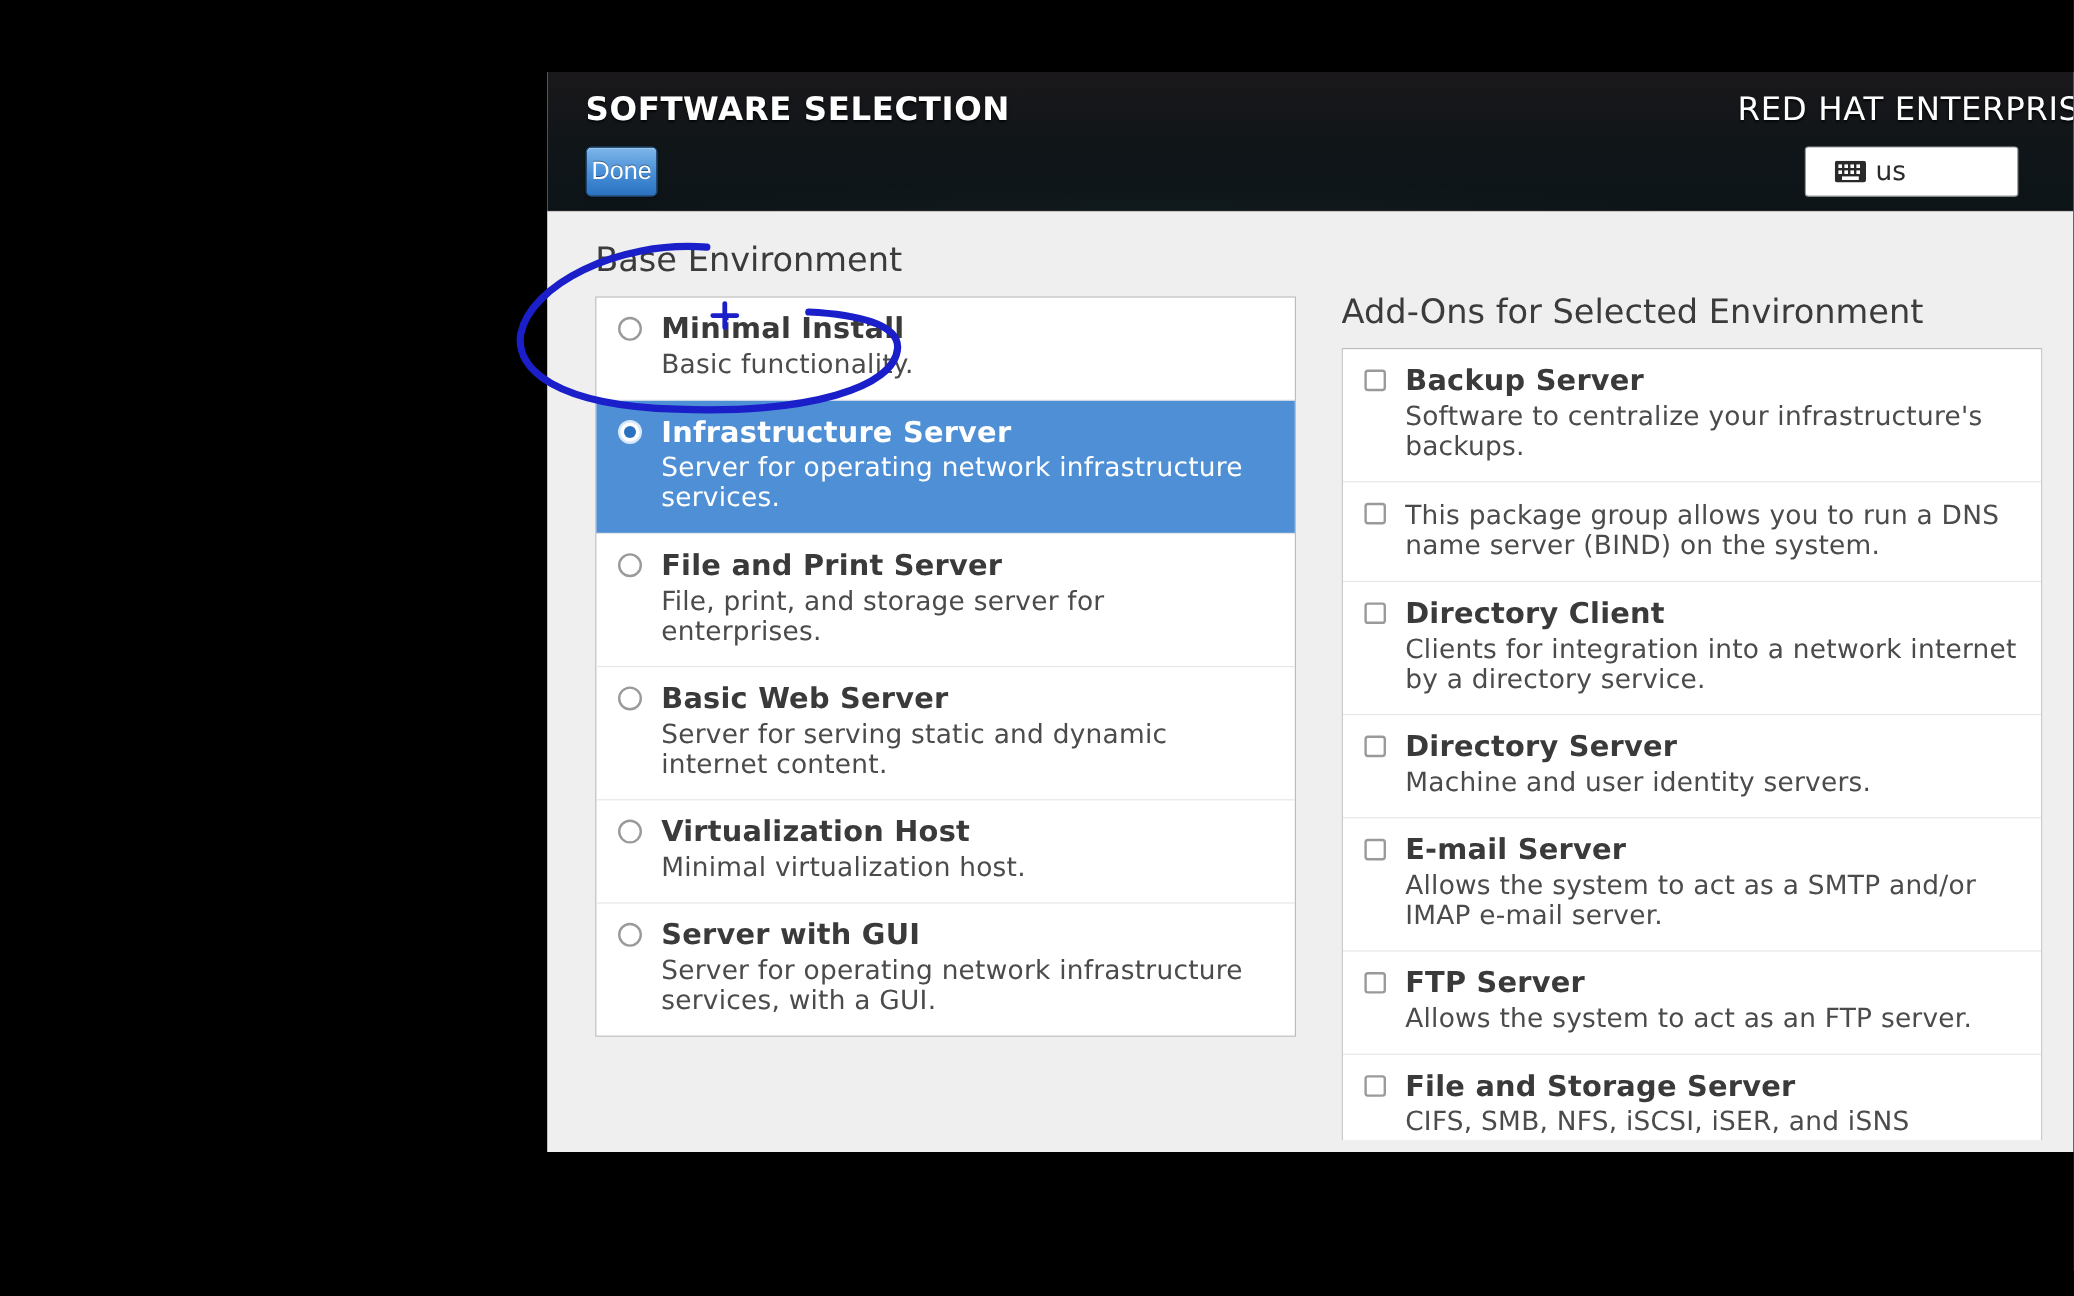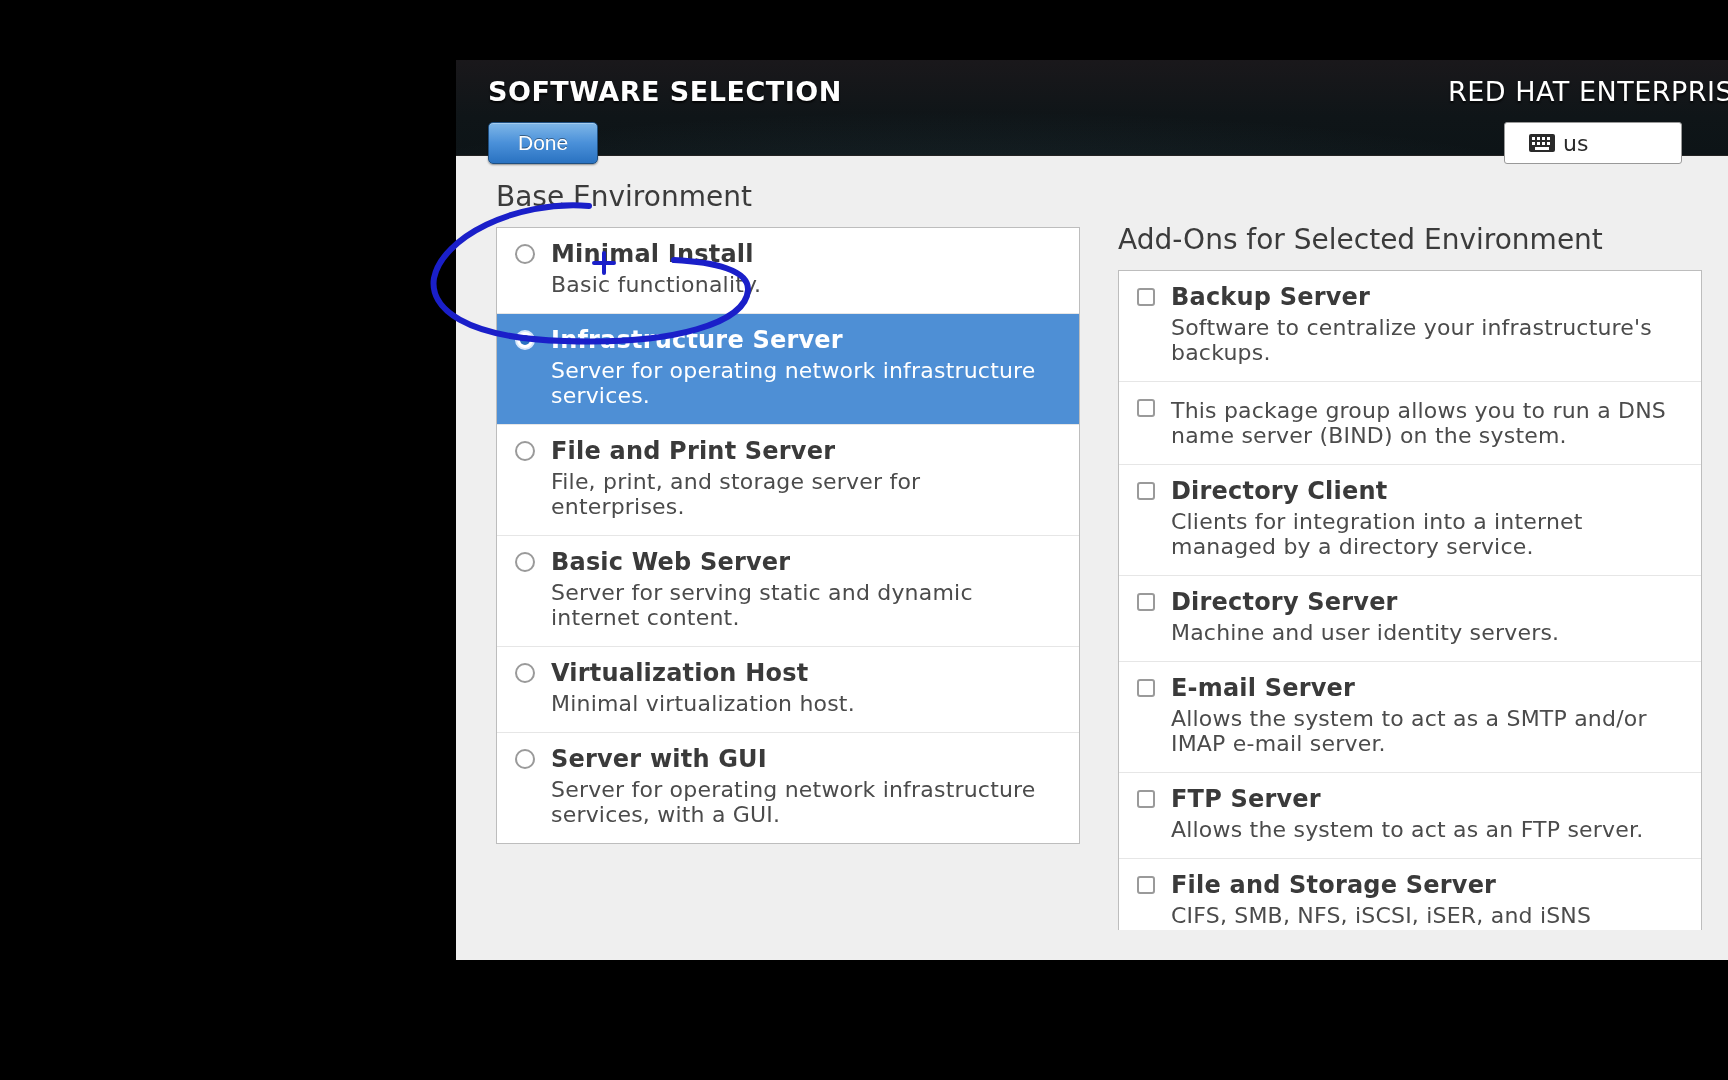--- a/index.html
+++ b/index.html
@@ -19,21 +19,21 @@
     .installer {
       position: absolute;
       left: 456px;
       top: 60px;
       width: 1272px; 
       height: 900px;
       background: #efefef;
       overflow: hidden;
     }
     .topbar {
-      height: 96px;
+      height: 116px;
       background:
         radial-gradient(1200px 200px at 40% 180%, rgba(120,180,200,0.15), transparent 60%),
         linear-gradient(180deg, #1a181b 0%, #0f1518 60%, #0d1417 100%);
       border-bottom: 1px solid #232323;
       position: relative;
       color: #fff;
     }
     .topbar h1 {
       position: absolute;
       left: 32px;
@@ -41,21 +41,21 @@
       font-size: 27px;
       font-weight: 700;
       letter-spacing: 0.5px;
       text-shadow: 0 2px 2px rgba(0,0,0,0.8);
     }
     .done-btn {
       position: absolute;
       left: 32px;
       top: 62px;
       height: 42px;
-      padding: 0 29px;
+      padding: 0 4px;
       background: linear-gradient(180deg, #7fb7e8 0%, #4a90d9 50%, #2a72c1 100%);
       border: 1px solid #1f4f80;
       border-radius: 5px;
       color: #fff;
       font-size: 21px;
       cursor: pointer;
       text-shadow: 0 -1px 0 rgba(0,0,0,0.4);
       box-shadow: inset 0 1px 0 rgba(255,255,255,0.3), 0 1px 2px rgba(0,0,0,0.4);
     }
     .brand {
@@ -272,21 +272,21 @@
             <div class="item">
               <div class="checkbox"></div>
               <div class="texts">
                 <div class="desc">This package group allows you to run a DNS name server (BIND) on the system.</div>
               </div>
             </div>
             <div class="item">
               <div class="checkbox"></div>
               <div class="texts">
                 <div class="title">Directory Client</div>
-                <div class="desc">Clients for integration into a internet managed by a directory service.</div>
+                <div class="desc">Clients for integration into a network internet by a directory service.</div>
               </div>
             </div>
             <div class="item">
               <div class="checkbox"></div>
               <div class="texts">
                 <div class="title">Directory Server</div>
                 <div class="desc">Machine and user identity servers.</div>
               </div>
             </div>
             <div class="item">

